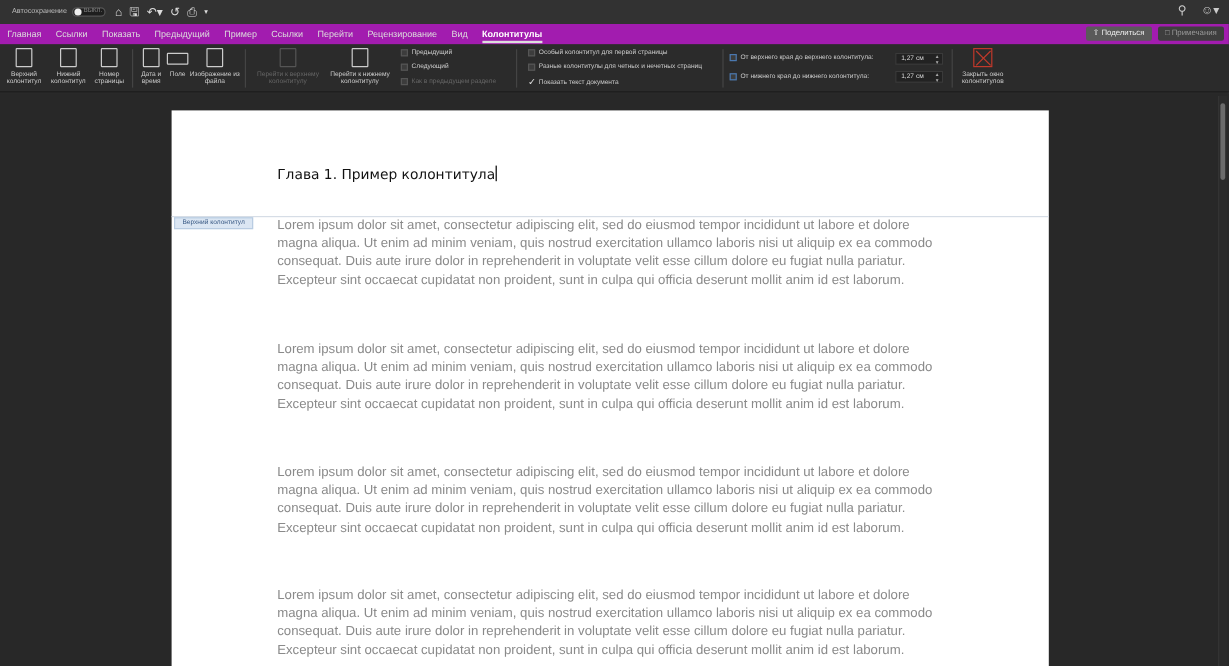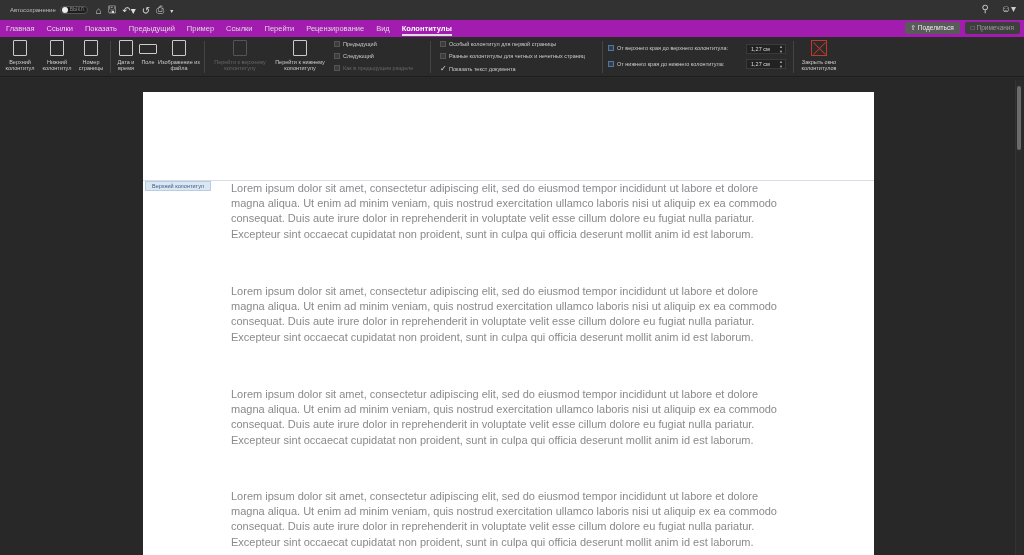--- a/index.html
+++ b/index.html
@@ -165,20 +165,21 @@
   </div>
   <div class="sep" style="left:793px"></div>
   <div class="rbtn" style="left:796px;width:46px">
     <span class="close-ic"></span>
     <span>Закрыть окно колонтитулов</span>
   </div>
 </div>
 
 <div class="canvas">
   <div class="page">
+    <div class="header-text"><span>Глава 1. Пример колонтитула</span><span class="caret"></span></div>
     <div class="header-line"></div>
     <div class="header-tag">Верхний колонтитул</div>
     <div class="para" style="top:89px">Lorem ipsum dolor sit amet, consectetur adipiscing elit, sed do eiusmod tempor incididunt ut labore et dolore magna aliqua. Ut enim ad minim veniam, quis nostrud exercitation ullamco laboris nisi ut aliquip ex ea commodo consequat. Duis aute irure dolor in reprehenderit in voluptate velit esse cillum dolore eu fugiat nulla pariatur. Excepteur sint occaecat cupidatat non proident, sunt in culpa qui officia deserunt mollit anim id est laborum.</div>
     <div class="para" style="top:192px">Lorem ipsum dolor sit amet, consectetur adipiscing elit, sed do eiusmod tempor incididunt ut labore et dolore magna aliqua. Ut enim ad minim veniam, quis nostrud exercitation ullamco laboris nisi ut aliquip ex ea commodo consequat. Duis aute irure dolor in reprehenderit in voluptate velit esse cillum dolore eu fugiat nulla pariatur. Excepteur sint occaecat cupidatat non proident, sunt in culpa qui officia deserunt mollit anim id est laborum.</div>
     <div class="para" style="top:295px">Lorem ipsum dolor sit amet, consectetur adipiscing elit, sed do eiusmod tempor incididunt ut labore et dolore magna aliqua. Ut enim ad minim veniam, quis nostrud exercitation ullamco laboris nisi ut aliquip ex ea commodo consequat. Duis aute irure dolor in reprehenderit in voluptate velit esse cillum dolore eu fugiat nulla pariatur. Excepteur sint occaecat cupidatat non proident, sunt in culpa qui officia deserunt mollit anim id est laborum.</div>
     <div class="para" style="top:397px">Lorem ipsum dolor sit amet, consectetur adipiscing elit, sed do eiusmod tempor incididunt ut labore et dolore magna aliqua. Ut enim ad minim veniam, quis nostrud exercitation ullamco laboris nisi ut aliquip ex ea commodo consequat. Duis aute irure dolor in reprehenderit in voluptate velit esse cillum dolore eu fugiat nulla pariatur. Excepteur sint occaecat cupidatat non proident, sunt in culpa qui officia deserunt mollit anim id est laborum.</div>
   </div>
 </div>
 <div class="scroll-track"></div>
 <div class="scrollbar"></div>

